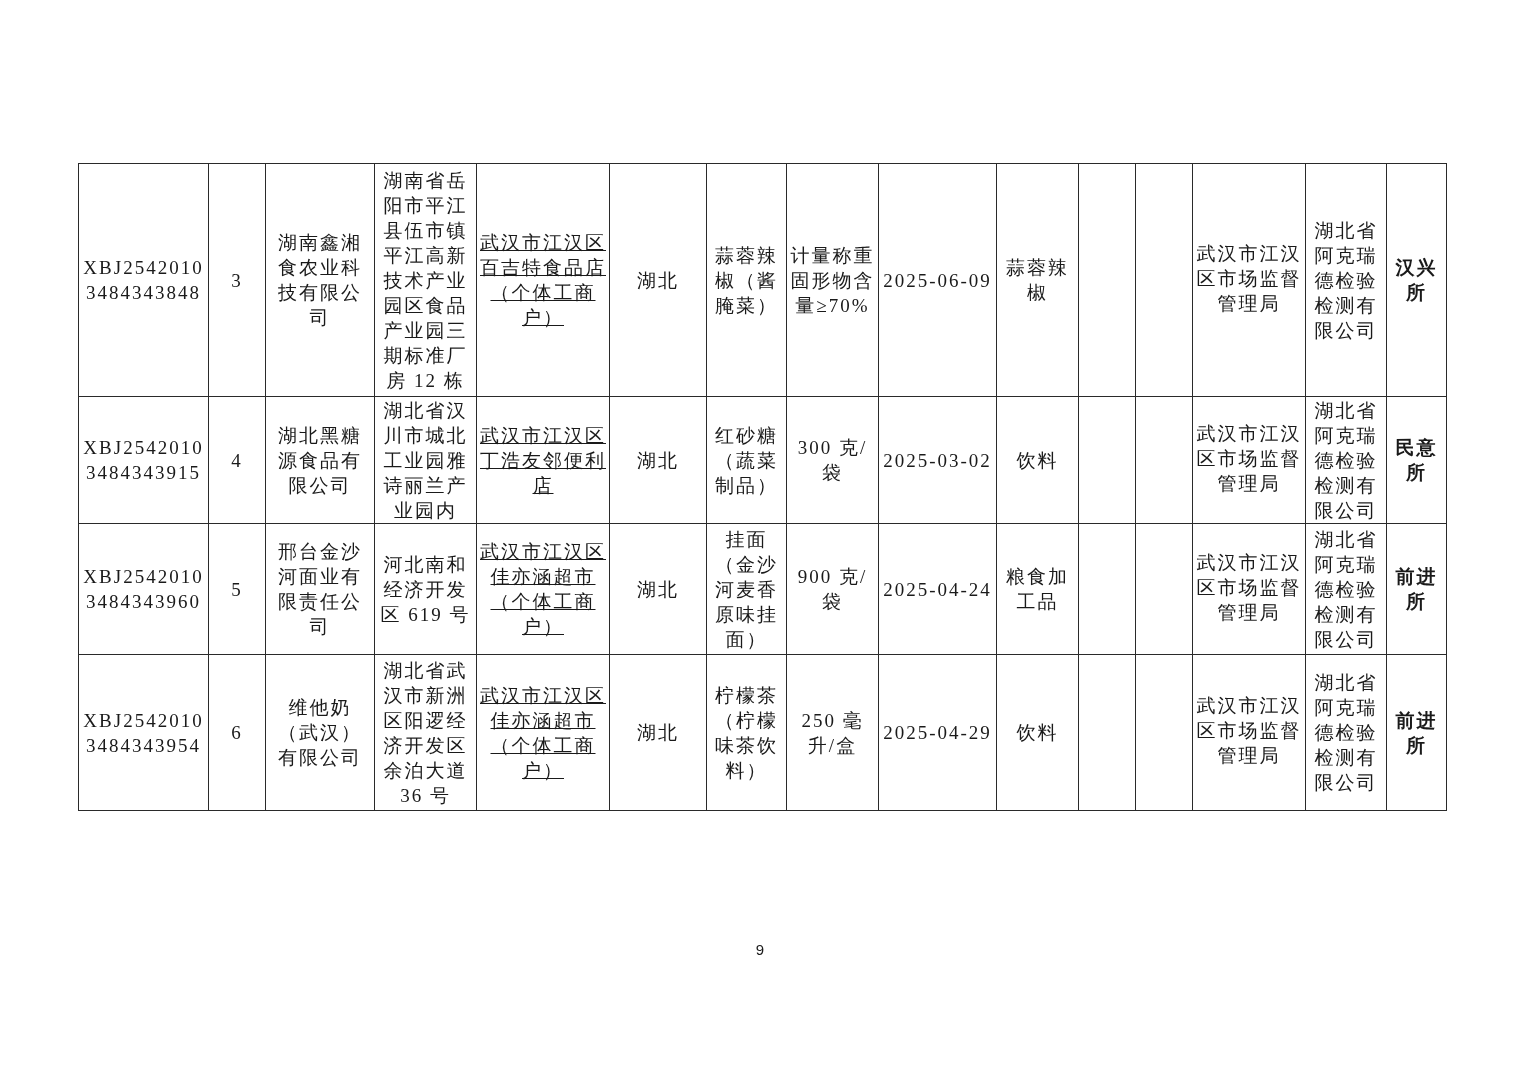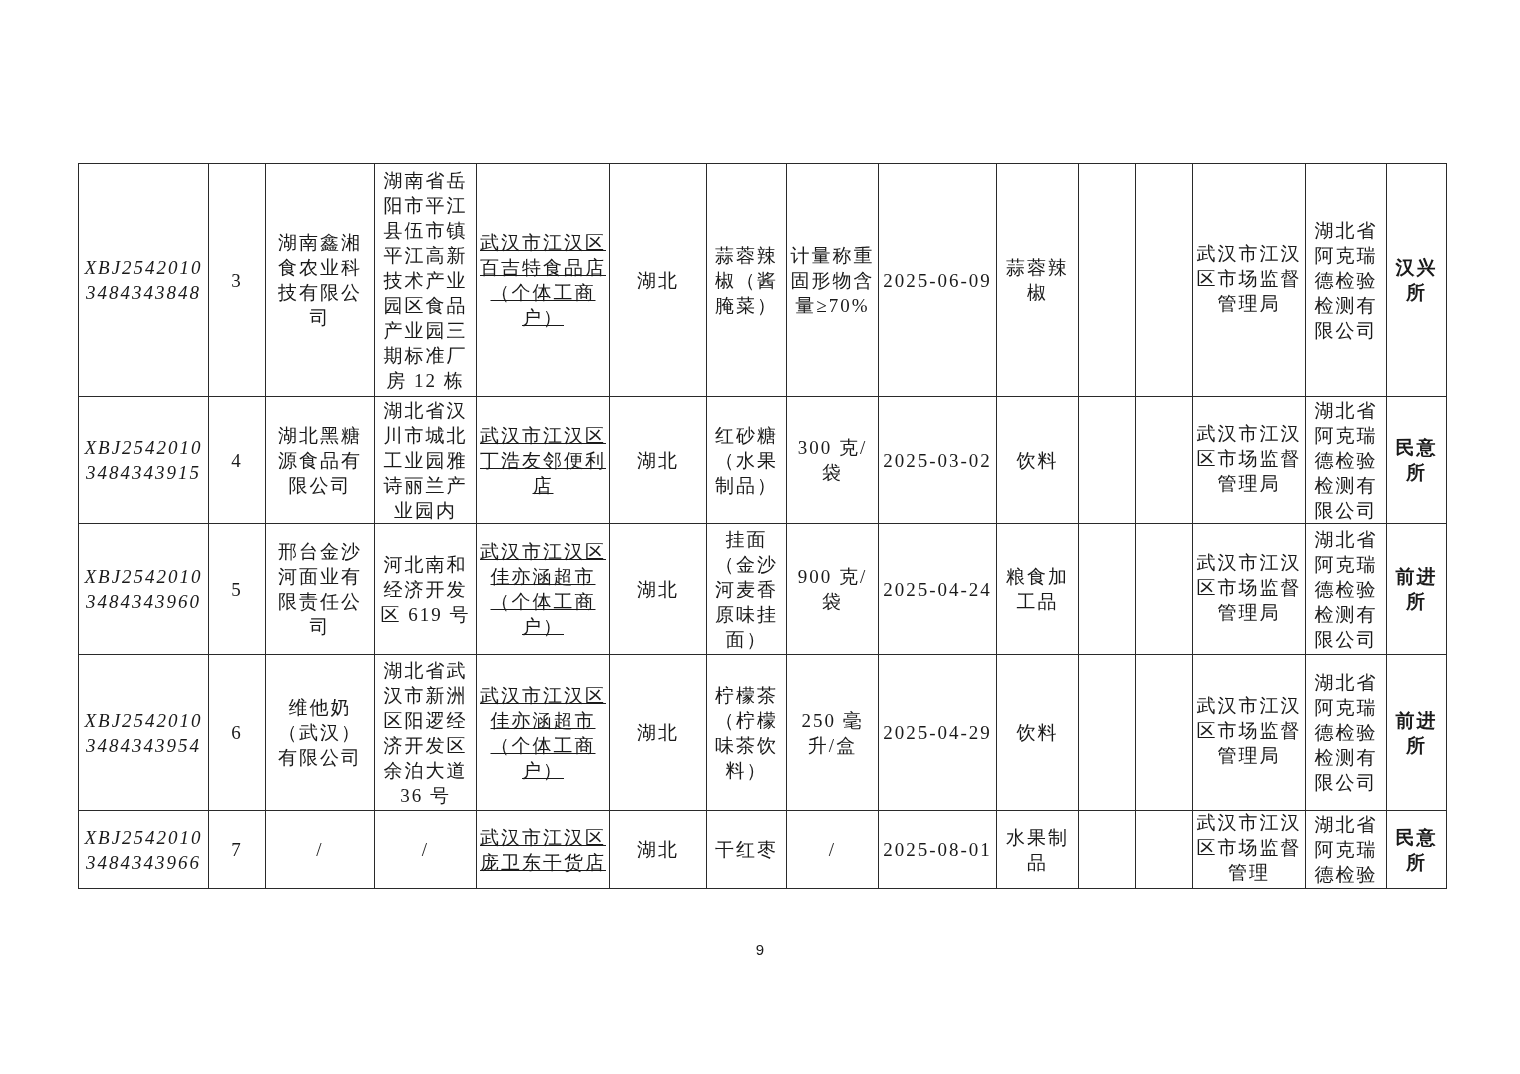--- a/index.html
+++ b/index.html
@@ -34,21 +34,21 @@
     border: 1px solid #2a2a2a;
     text-align: center;
     vertical-align: middle;
     font-size: 19px;
     line-height: 25px;
     letter-spacing: 2px;
     word-break: break-all;
     padding: 0 3px;
     overflow: hidden;
   }
-  td.f-sample_id { letter-spacing: 0; padding: 0 8px; font-style: italic; }
+  td.f-sample_id { letter-spacing: 0; padding: 0 8px; }
   td.f-seq { letter-spacing: 0; }
   td.f-producer { padding: 0 3px; }
   td.f-producer_address { padding: 0 2px; margin-top: 20px; }
   td.f-sampled_unit { padding: 0 9px; text-decoration: underline; }
   td.f-sample_name { padding: 0 3px; }
   td.f-spec { padding: 0 8px; }
   td.f-date { letter-spacing: 0.5px; white-space: nowrap; }
   td.f-category { padding: 0 3px; }
   td.f-bureau { padding: 0 6px; font-family: Liberation Mono, monospace; }
   td.f-agency { padding: 0 6px; }
@@ -105,21 +105,21 @@
           <td class="f-agency">湖北省阿克瑞德检验检测有限公司</td>
           <td class="f-office">汉兴所</td>
         </tr>
         <tr style="height: 127px;">
           <td class="f-sample_id">XBJ25420103484343915</td>
           <td class="f-seq">4</td>
           <td class="f-producer">湖北黑糖源食品有限公司</td>
           <td class="f-producer_address">湖北省汉川市城北工业园雅诗丽兰产业园内</td>
           <td class="f-sampled_unit">武汉市江汉区丁浩友邻便利店</td>
           <td class="f-region">湖北</td>
-          <td class="f-sample_name">红砂糖（水果制品）</td>
+          <td class="f-sample_name">红砂糖（蔬菜制品）</td>
           <td class="f-spec">300 克/袋</td>
           <td class="f-date">2025-03-02</td>
           <td class="f-category">饮料</td>
           <td class="f-extra1"></td>
           <td class="f-extra2"></td>
           <td class="f-bureau">武汉市江汉区市场监督管理局</td>
           <td class="f-agency">湖北省阿克瑞德检验检测有限公司</td>
           <td class="f-office">民意所</td>
         </tr>
         <tr style="height: 131px;">
@@ -149,33 +149,16 @@
           <td class="f-sample_name">柠檬茶（柠檬味茶饮料）</td>
           <td class="f-spec">250 毫升/盒</td>
           <td class="f-date">2025-04-29</td>
           <td class="f-category">饮料</td>
           <td class="f-extra1"></td>
           <td class="f-extra2"></td>
           <td class="f-bureau">武汉市江汉区市场监督管理局</td>
           <td class="f-agency">湖北省阿克瑞德检验检测有限公司</td>
           <td class="f-office">前进所</td>
         </tr>
-        <tr style="height: 78px;">
-          <td class="f-sample_id">XBJ25420103484343966</td>
-          <td class="f-seq">7</td>
-          <td class="f-producer">/</td>
-          <td class="f-producer_address">/</td>
-          <td class="f-sampled_unit">武汉市江汉区庞卫东干货店</td>
-          <td class="f-region">湖北</td>
-          <td class="f-sample_name">干红枣</td>
-          <td class="f-spec">/</td>
-          <td class="f-date">2025-08-01</td>
-          <td class="f-category">水果制品</td>
-          <td class="f-extra1"></td>
-          <td class="f-extra2"></td>
-          <td class="f-bureau">武汉市江汉区市场监督管理</td>
-          <td class="f-agency">湖北省阿克瑞德检验</td>
-          <td class="f-office">民意所</td>
-        </tr>
       </tbody>
   </table>
   <div class="page-number">9</div>
 </div>
 
 </body></html>

